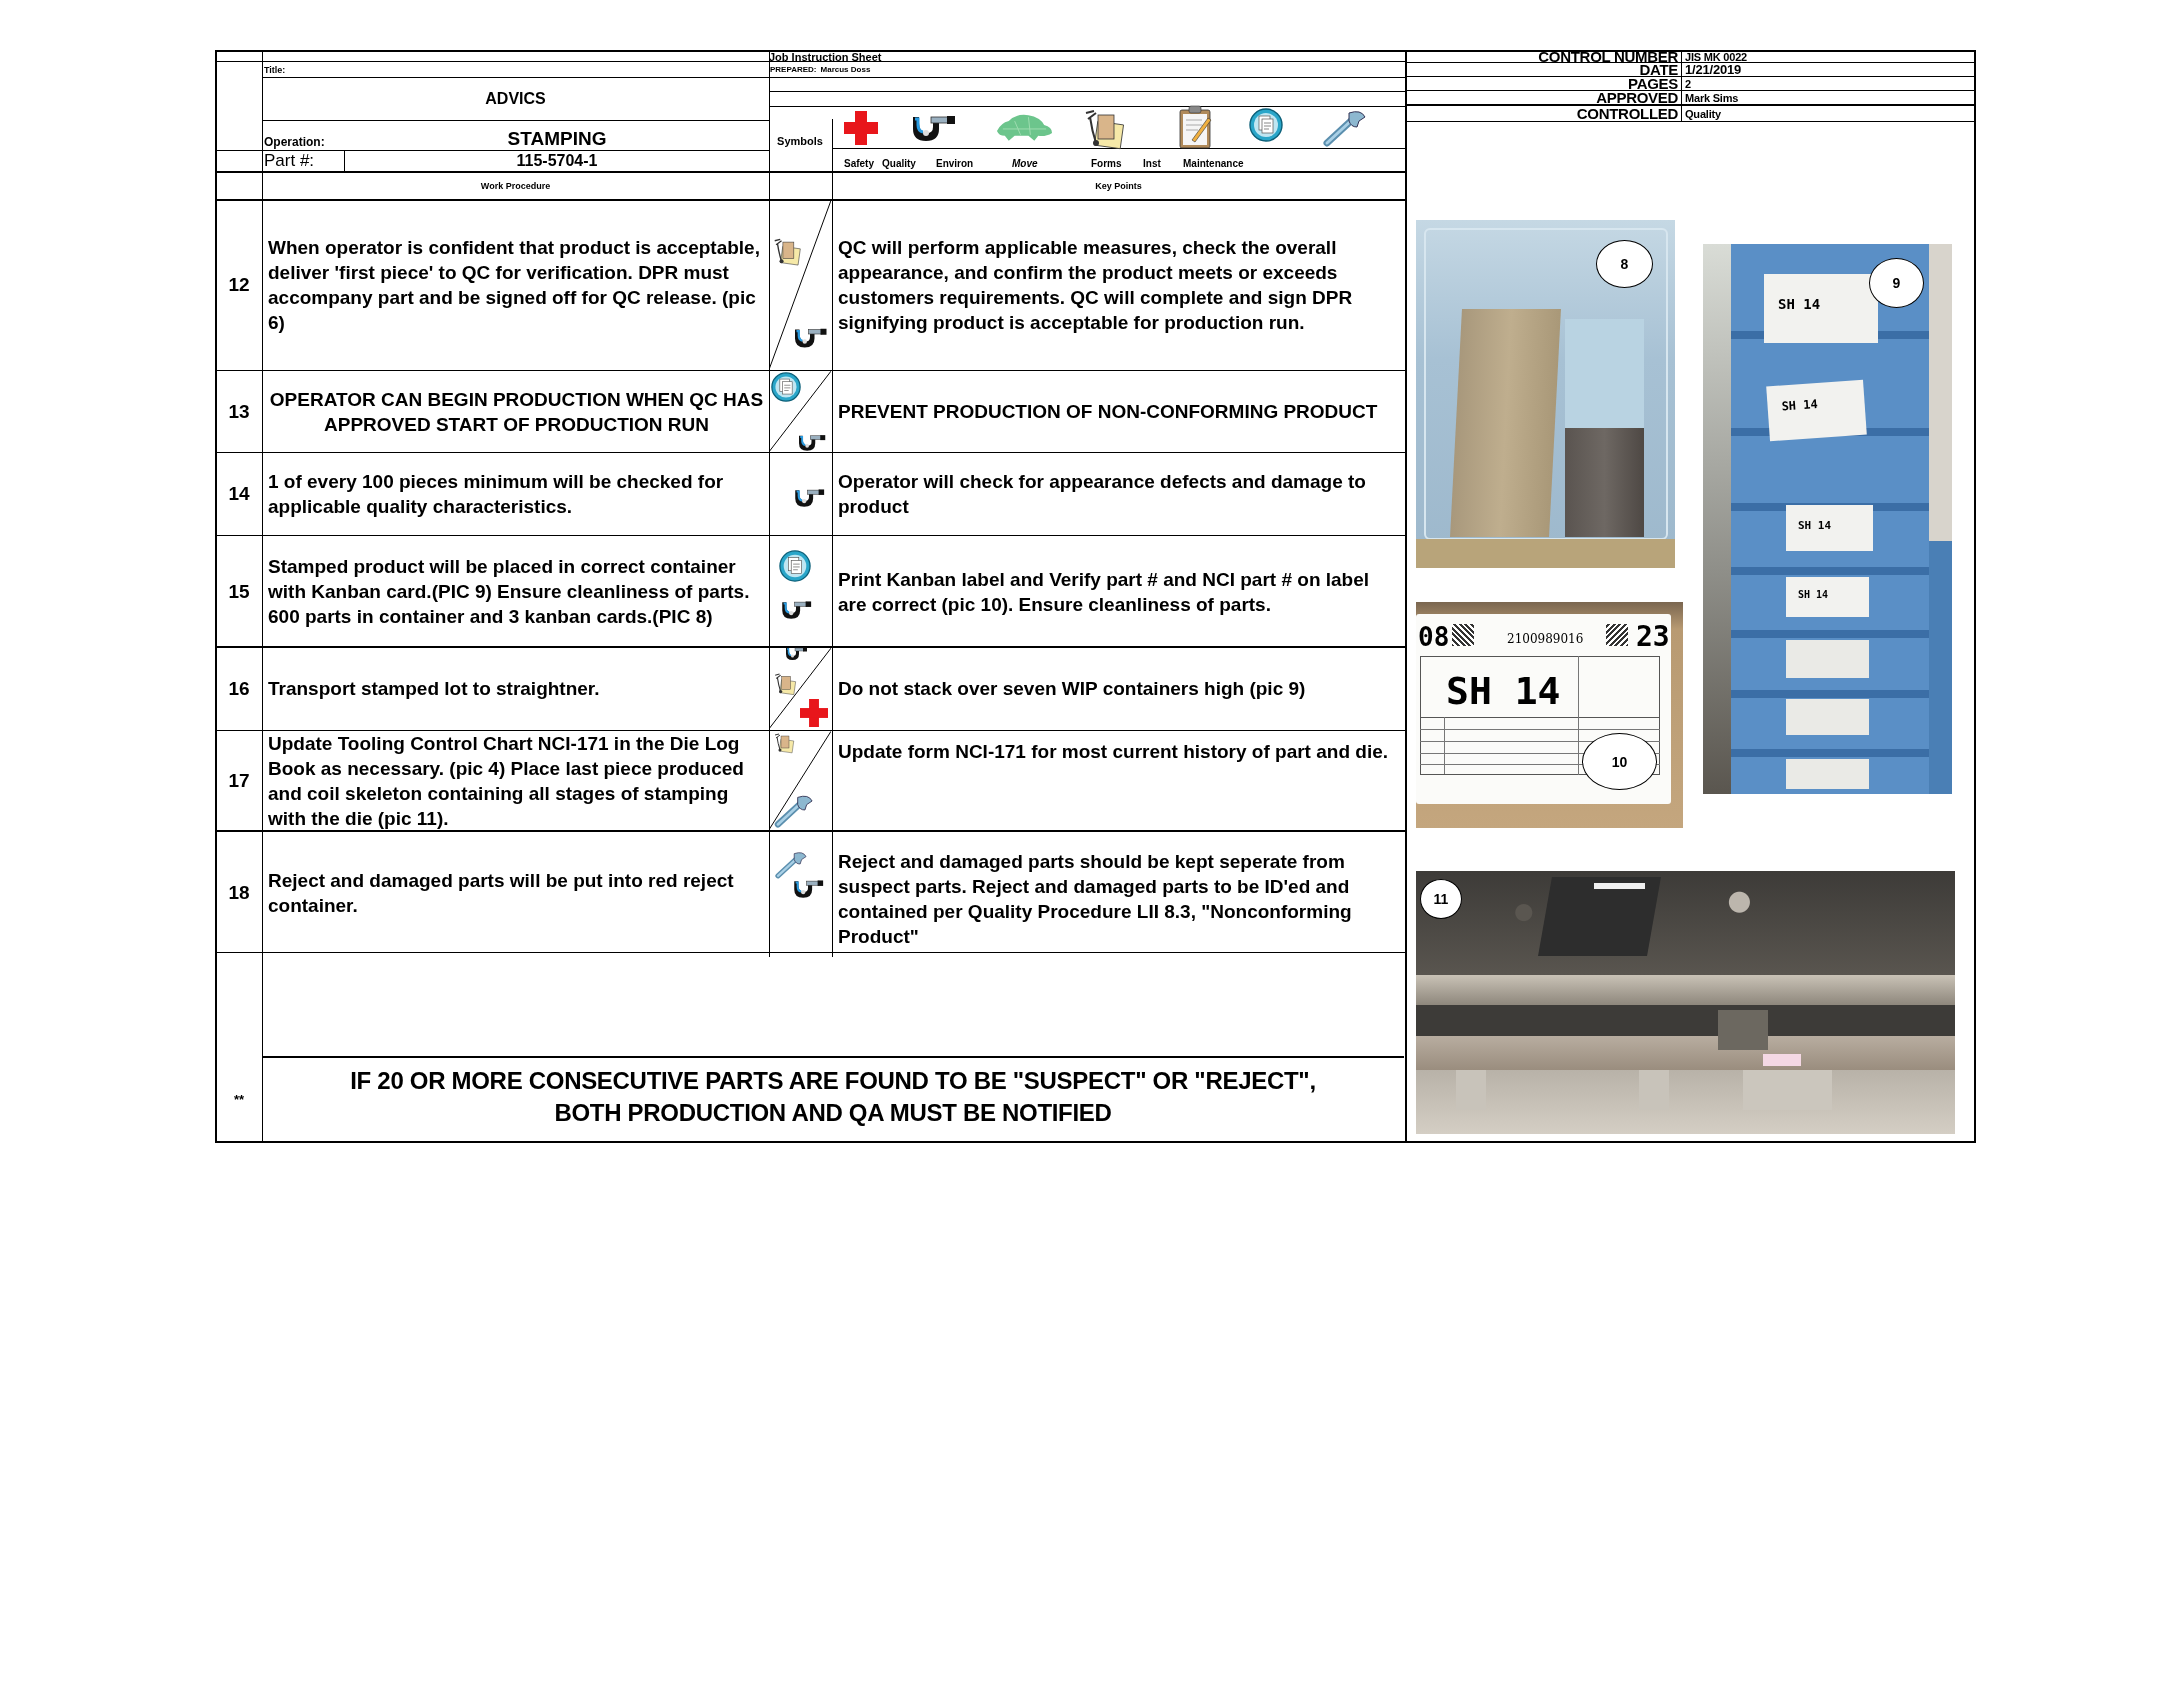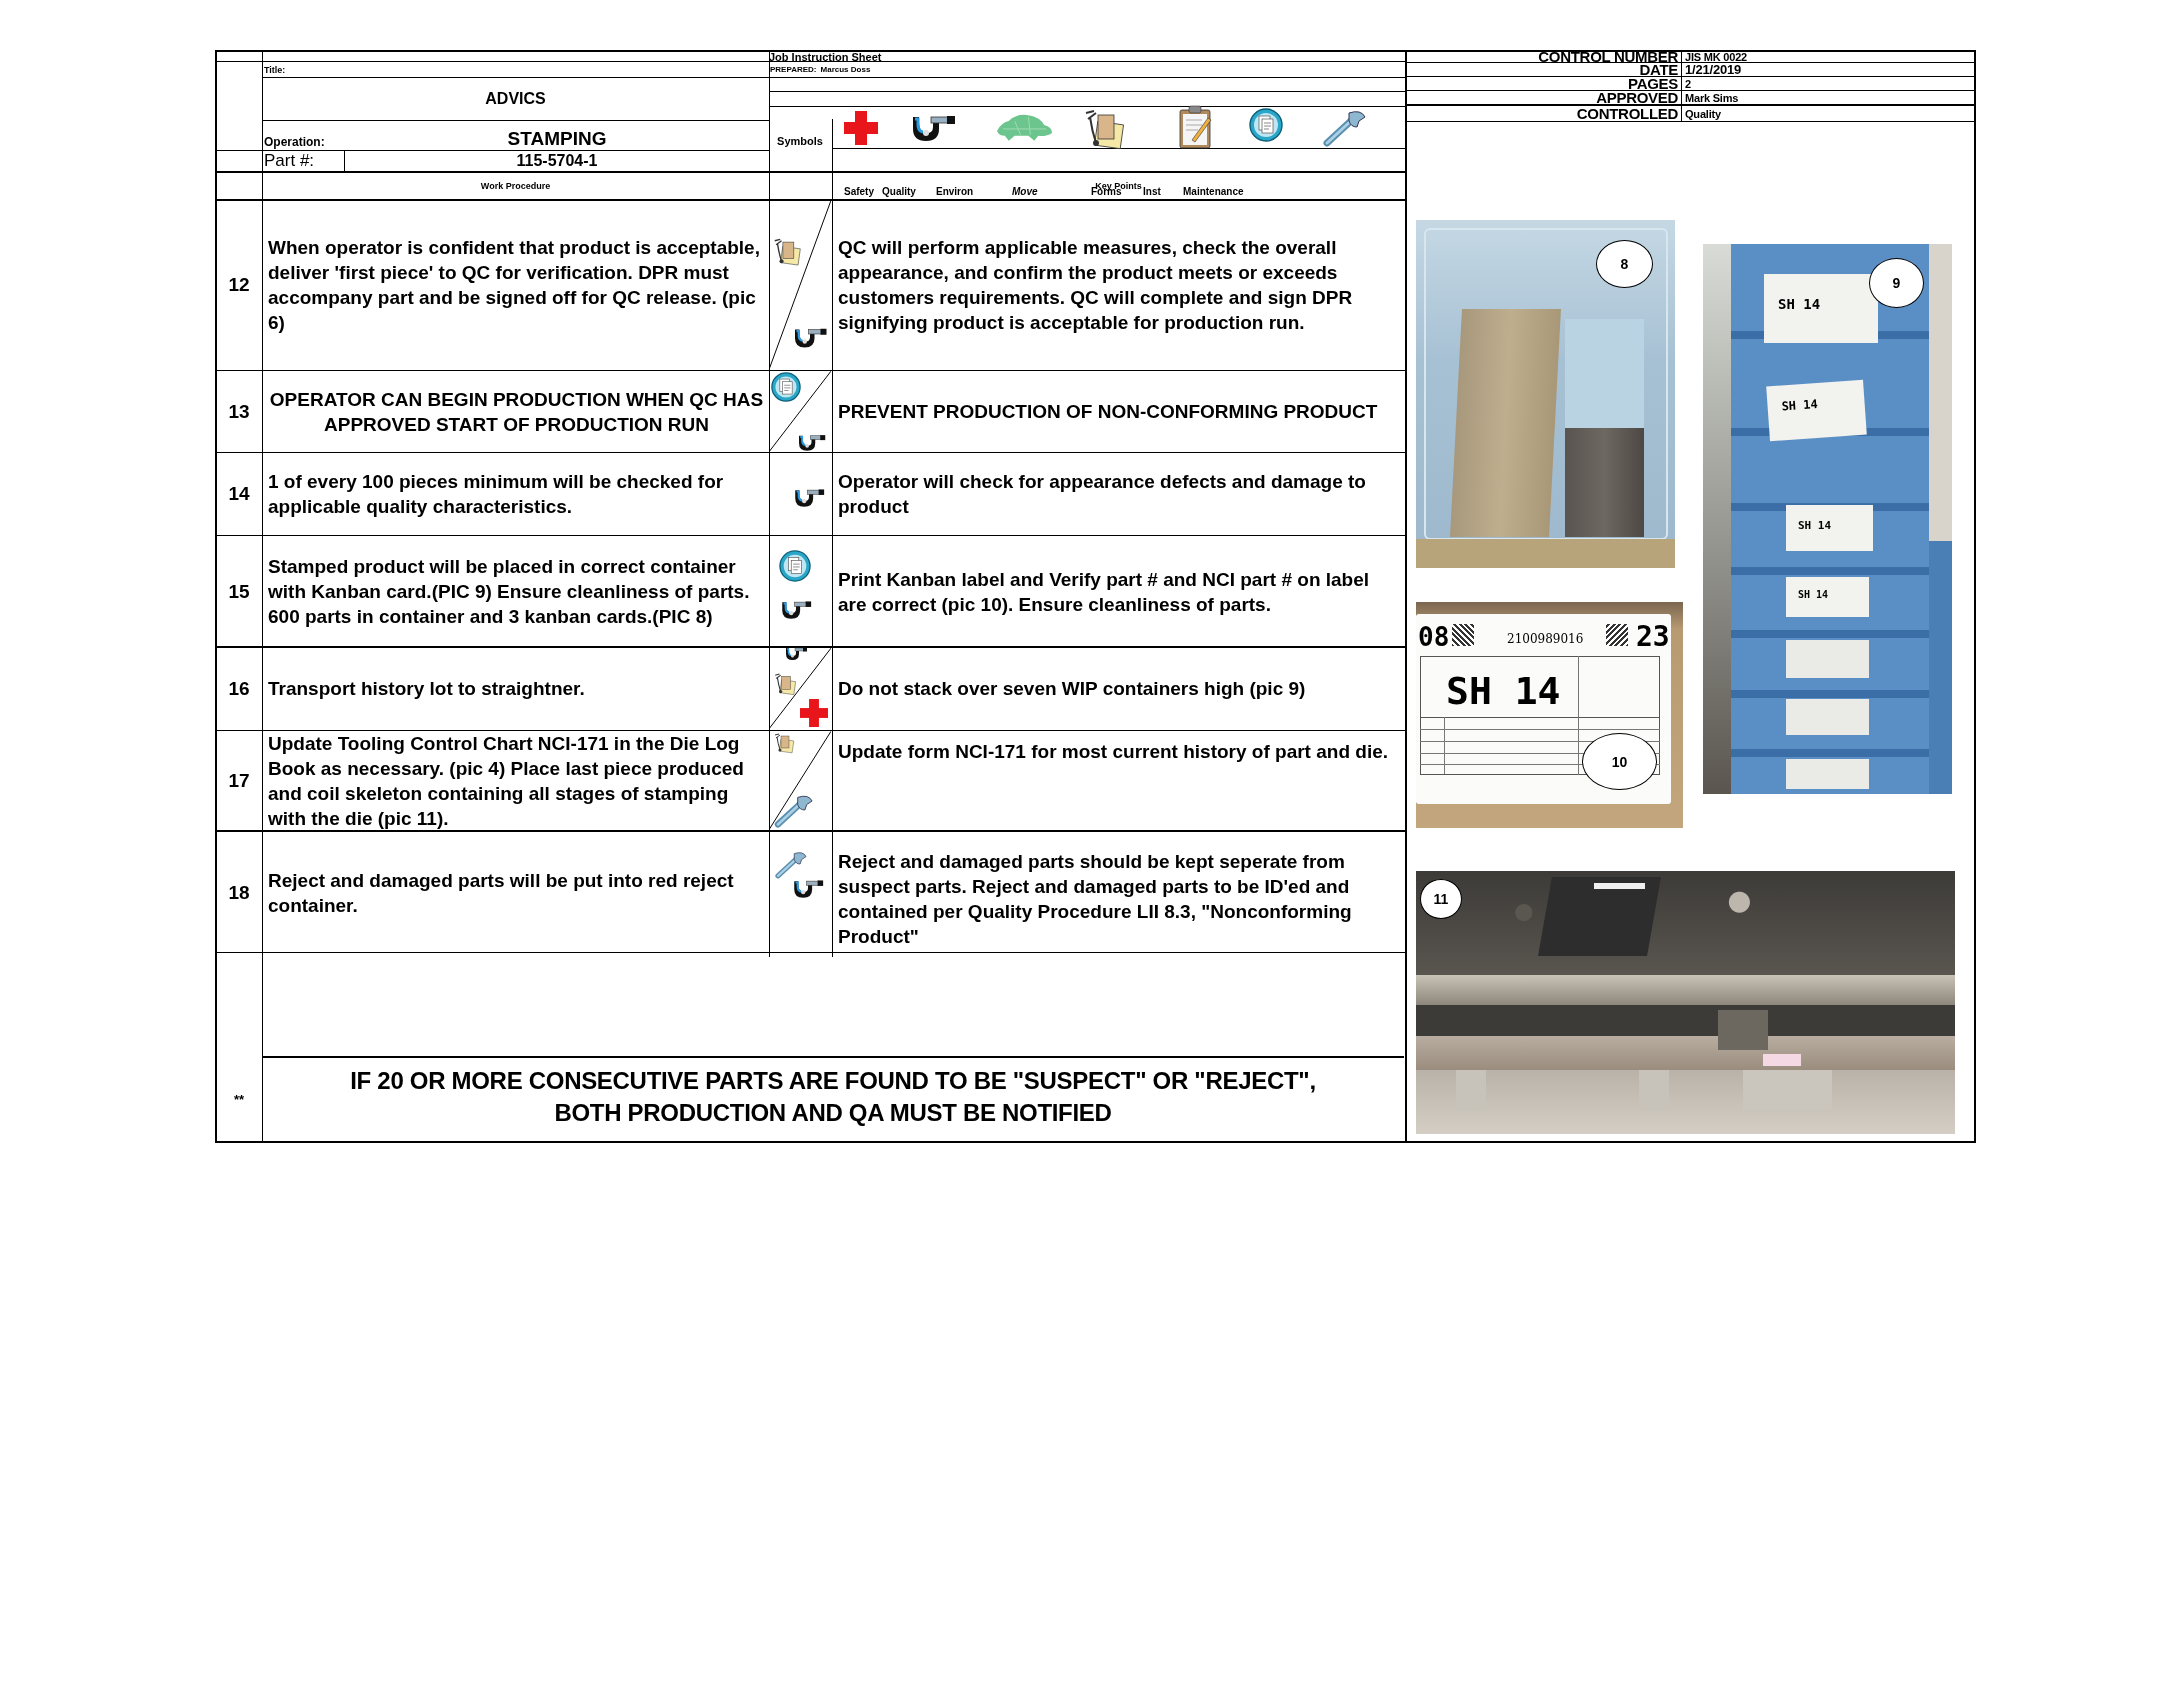--- a/index.html
+++ b/index.html
@@ -18,21 +18,21 @@
   .cell { position: absolute; display: flex; align-items: center; }
   .cell.center { justify-content: center; text-align: center; }
   .cell.right { justify-content: flex-end; text-align: right; }
 
   .proc-text { font-size: 19px; font-weight: bold; line-height: 25px; padding-left: 6px; padding-right: 4px; }
   .step-num { font-size: 19px; font-weight: bold; justify-content: center; }
 
   .ctrl-label { font-size: 15px; font-weight: 900; letter-spacing: -0.3px; text-align: right; padding-right: 3px; }
   .ctrl-value { font-size: 11px; font-weight: 900; padding-left: 3px; letter-spacing: -0.2px; }
 
-  .sym-label { position: absolute; font-size: 10px; font-weight: bold; margin-top: 28px; }
+  .sym-label { position: absolute; font-size: 10px; font-weight: bold; }
   .icon { position: absolute; }
 
   .photo { position: absolute; overflow: hidden; }
   .photo .badge {
     position: absolute; background: #fff; border: 1.5px solid #000; border-radius: 50%;
     display: flex; align-items: center; justify-content: center;
     font-size: 14px; font-weight: bold;
   }
   .diag { position: absolute; }
   .footer-note { font-size: 24px; font-weight: 900; text-align: center; line-height: 32px; letter-spacing: -0.3px; }
@@ -217,21 +217,21 @@
 <div class="cell proc-text" style="left:262px; top:536px; width:507px; height:111px;">Stamped product will be placed in correct container with Kanban card.(PIC 9)  Ensure cleanliness of parts. 600 parts in container and 3 kanban cards.(PIC 8)</div>
 <svg class="icon" style="left:779px; top:550px;" width="32" height="32" viewBox="0 0 34 34">
     <use href="#ico-doccircle"></use>
   </svg>
 <svg class="icon" style="left:779px; top:598px;" width="34" height="22" viewBox="0 0 48 32">
     <use href="#ico-micrometer"></use>
   </svg>
 <div class="cell proc-text" style="left:832px; top:536px; width:573px; height:111px;">Print Kanban label and Verify part # and NCI part # on label are correct (pic 10). Ensure cleanliness of parts.</div>
 
 <div class="cell step-num" style="left:215px; top:648px; width:48px; height:81px;">16</div>
-<div class="cell proc-text" style="left:262px; top:648px; width:507px; height:81px;">Transport history lot to straightner.</div>
+<div class="cell proc-text" style="left:262px; top:648px; width:507px; height:81px;">Transport stamped lot to straightner.</div>
 <svg class="diag" style="left:769px; top:648px;" width="62" height="81" viewBox="0 0 63 82">
     <line x1="63" y1="0" x2="0" y2="82" stroke="#000" stroke-width="1"></line>
   </svg>
 <svg class="icon" style="left:781px; top:645px;" width="30" height="16" viewBox="0 0 48 32">
     <use href="#ico-micrometer"></use>
   </svg>
 <svg class="icon" style="left:773px; top:673px;" width="24" height="24" viewBox="0 0 44 44">
     <use href="#ico-handtruck"></use>
   </svg>
 <svg class="icon" style="left:800px; top:698px;" width="28" height="30" viewBox="0 0 34 34">

